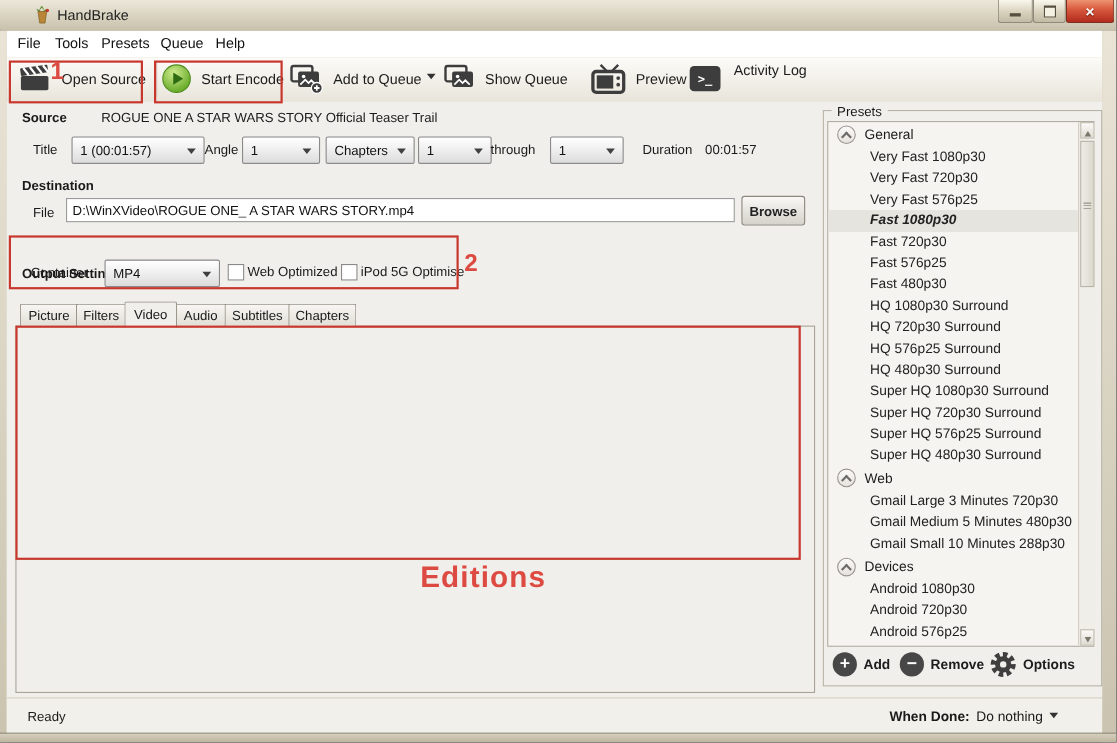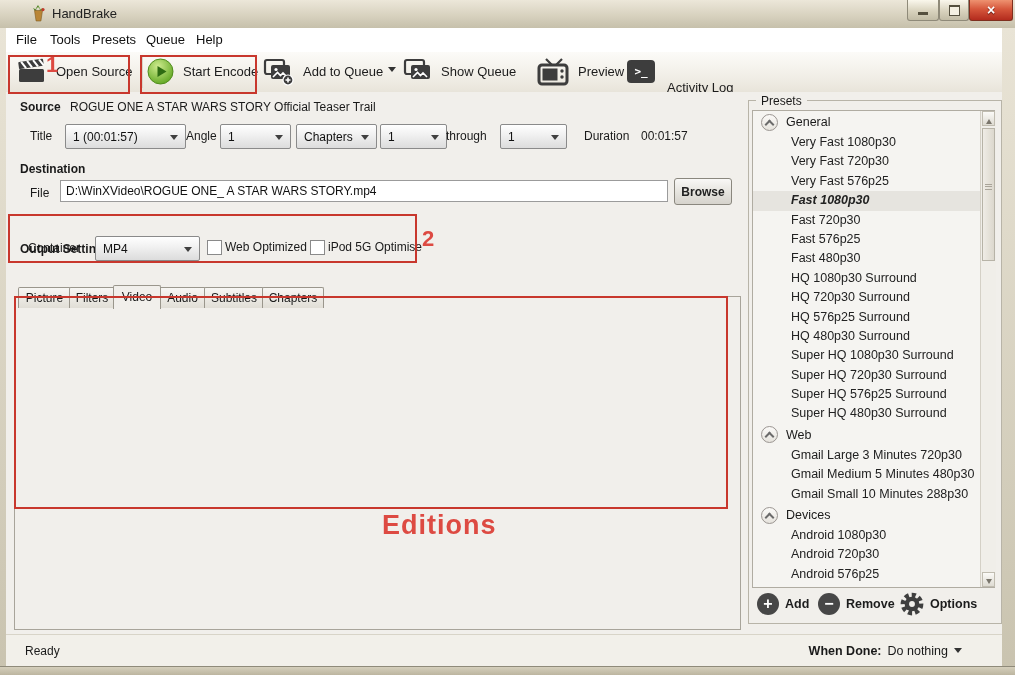--- a/index.html
+++ b/index.html
@@ -60,21 +60,21 @@
   .thumb{position:absolute;width:11px;height:17px;border:1px solid #8a8a8a;
     background:linear-gradient(#fdfdfd,#d9d7d2);
     clip-path:polygon(0 0,100% 0,100% 62%,50% 100%,0 62%);}
   .ticks{position:absolute;height:7px;
     background:repeating-linear-gradient(to right,#b5b1a8 0,#b5b1a8 1px,transparent 1px,transparent 5px);}
   .ticks.sparse{background:repeating-linear-gradient(to right,#b5b1a8 0,#b5b1a8 1px,transparent 1px,transparent 19px);}
 
   
   .tab{position:absolute;top:276px;height:20px;border:1px solid #9a968c;border-bottom:none;
     border-radius:2px 2px 0 0;background:linear-gradient(#f7f6f3,#e1ded6);
-    text-align:center;line-height:20px;font-size:12px;z-index:2;margin-top:11px;}
+    text-align:center;line-height:20px;font-size:12px;z-index:2;}
   .tab.active{top:274px;height:23px;background:#f1efeb;line-height:23px;z-index:4;}
   .panel{position:absolute;left:14px;top:296px;width:727px;height:334px;
     border:1px solid #a8a49a;background:#f1efeb;z-index:1;box-sizing:border-box;}
 
   
   .content{position:absolute;left:6px;top:92px;width:996px;height:542px;background:#f1efeb;}
   .frame-left{position:absolute;left:0;top:28px;width:6px;height:647px;background:linear-gradient(#e9e4d6,#c9c3af);}
   .frame-right{position:absolute;left:1002px;top:28px;width:13px;height:647px;background:linear-gradient(#e9e4d6,#c9c3af);}
   .frame-bottom{position:absolute;left:0;top:666px;width:1015px;height:9px;background:linear-gradient(#d5cfbc,#b9b29c);border-top:1px solid #8f8a7a;}
 
@@ -192,30 +192,30 @@
     <span class="tb-label" style="left:435px;top:12px;">Show Queue</span>
     <svg class="abs" style="left:530px;top:4px;" width="34" height="32" viewBox="0 0 34 32">
       <path d="M10 3l6 6M26 3l-6 6" stroke="#3d3d3d" stroke-width="2.2"></path>
       <rect x="3" y="9" width="28" height="19" rx="3" fill="none" stroke="#3d3d3d" stroke-width="3"></rect>
       <rect x="6.5" y="12.5" width="15" height="12" fill="#3d3d3d"></rect>
       <circle cx="26" cy="15" r="1.7" fill="#3d3d3d"></circle>
       <circle cx="26" cy="21" r="1.7" fill="#3d3d3d"></circle>
     </svg>
     <span class="tb-label" style="left:572px;top:12px;">Preview</span>
     <div class="act-icon" style="left:621px;top:8px;">&gt;_</div>
-    <span class="tb-label" style="left:661px;top:28px;">Activity Log</span>
+    <span class="tb-label" style="left:661px;top:4px;">Activity Log</span>
   </div>
 
   <div class="frame-left"></div>
   <div class="frame-right"></div>
 
   <div class="content"></div>
 
   <span class="lbl b" style="left:20px;top:100px;">Source</span>
-  <span class="lbl" style="left:70px;top:100px;text-align:right;">ROGUE ONE A STAR WARS STORY Official Teaser Trail</span>
+  <span class="lbl" style="left:92px;top:100px;text-align:right;">ROGUE ONE A STAR WARS STORY Official Teaser Trail</span>
   <span class="lbl" style="left:30px;top:129px;text-align:center;">Title</span>
   <div class="combo" style="left:65px;top:124px;width:112px;height:23px;align-items:center;">
       <span>1 (00:01:57)</span>
     </div>
   <span class="lbl" style="left:186px;top:129px;">Angle</span>
   <div class="combo" style="left:220px;top:124px;width:62px;height:23px;">
       <span>1</span>
     </div>
   <div class="combo" style="left:296px;top:124px;width:72px;height:23px;">
       <span>Chapters</span>

